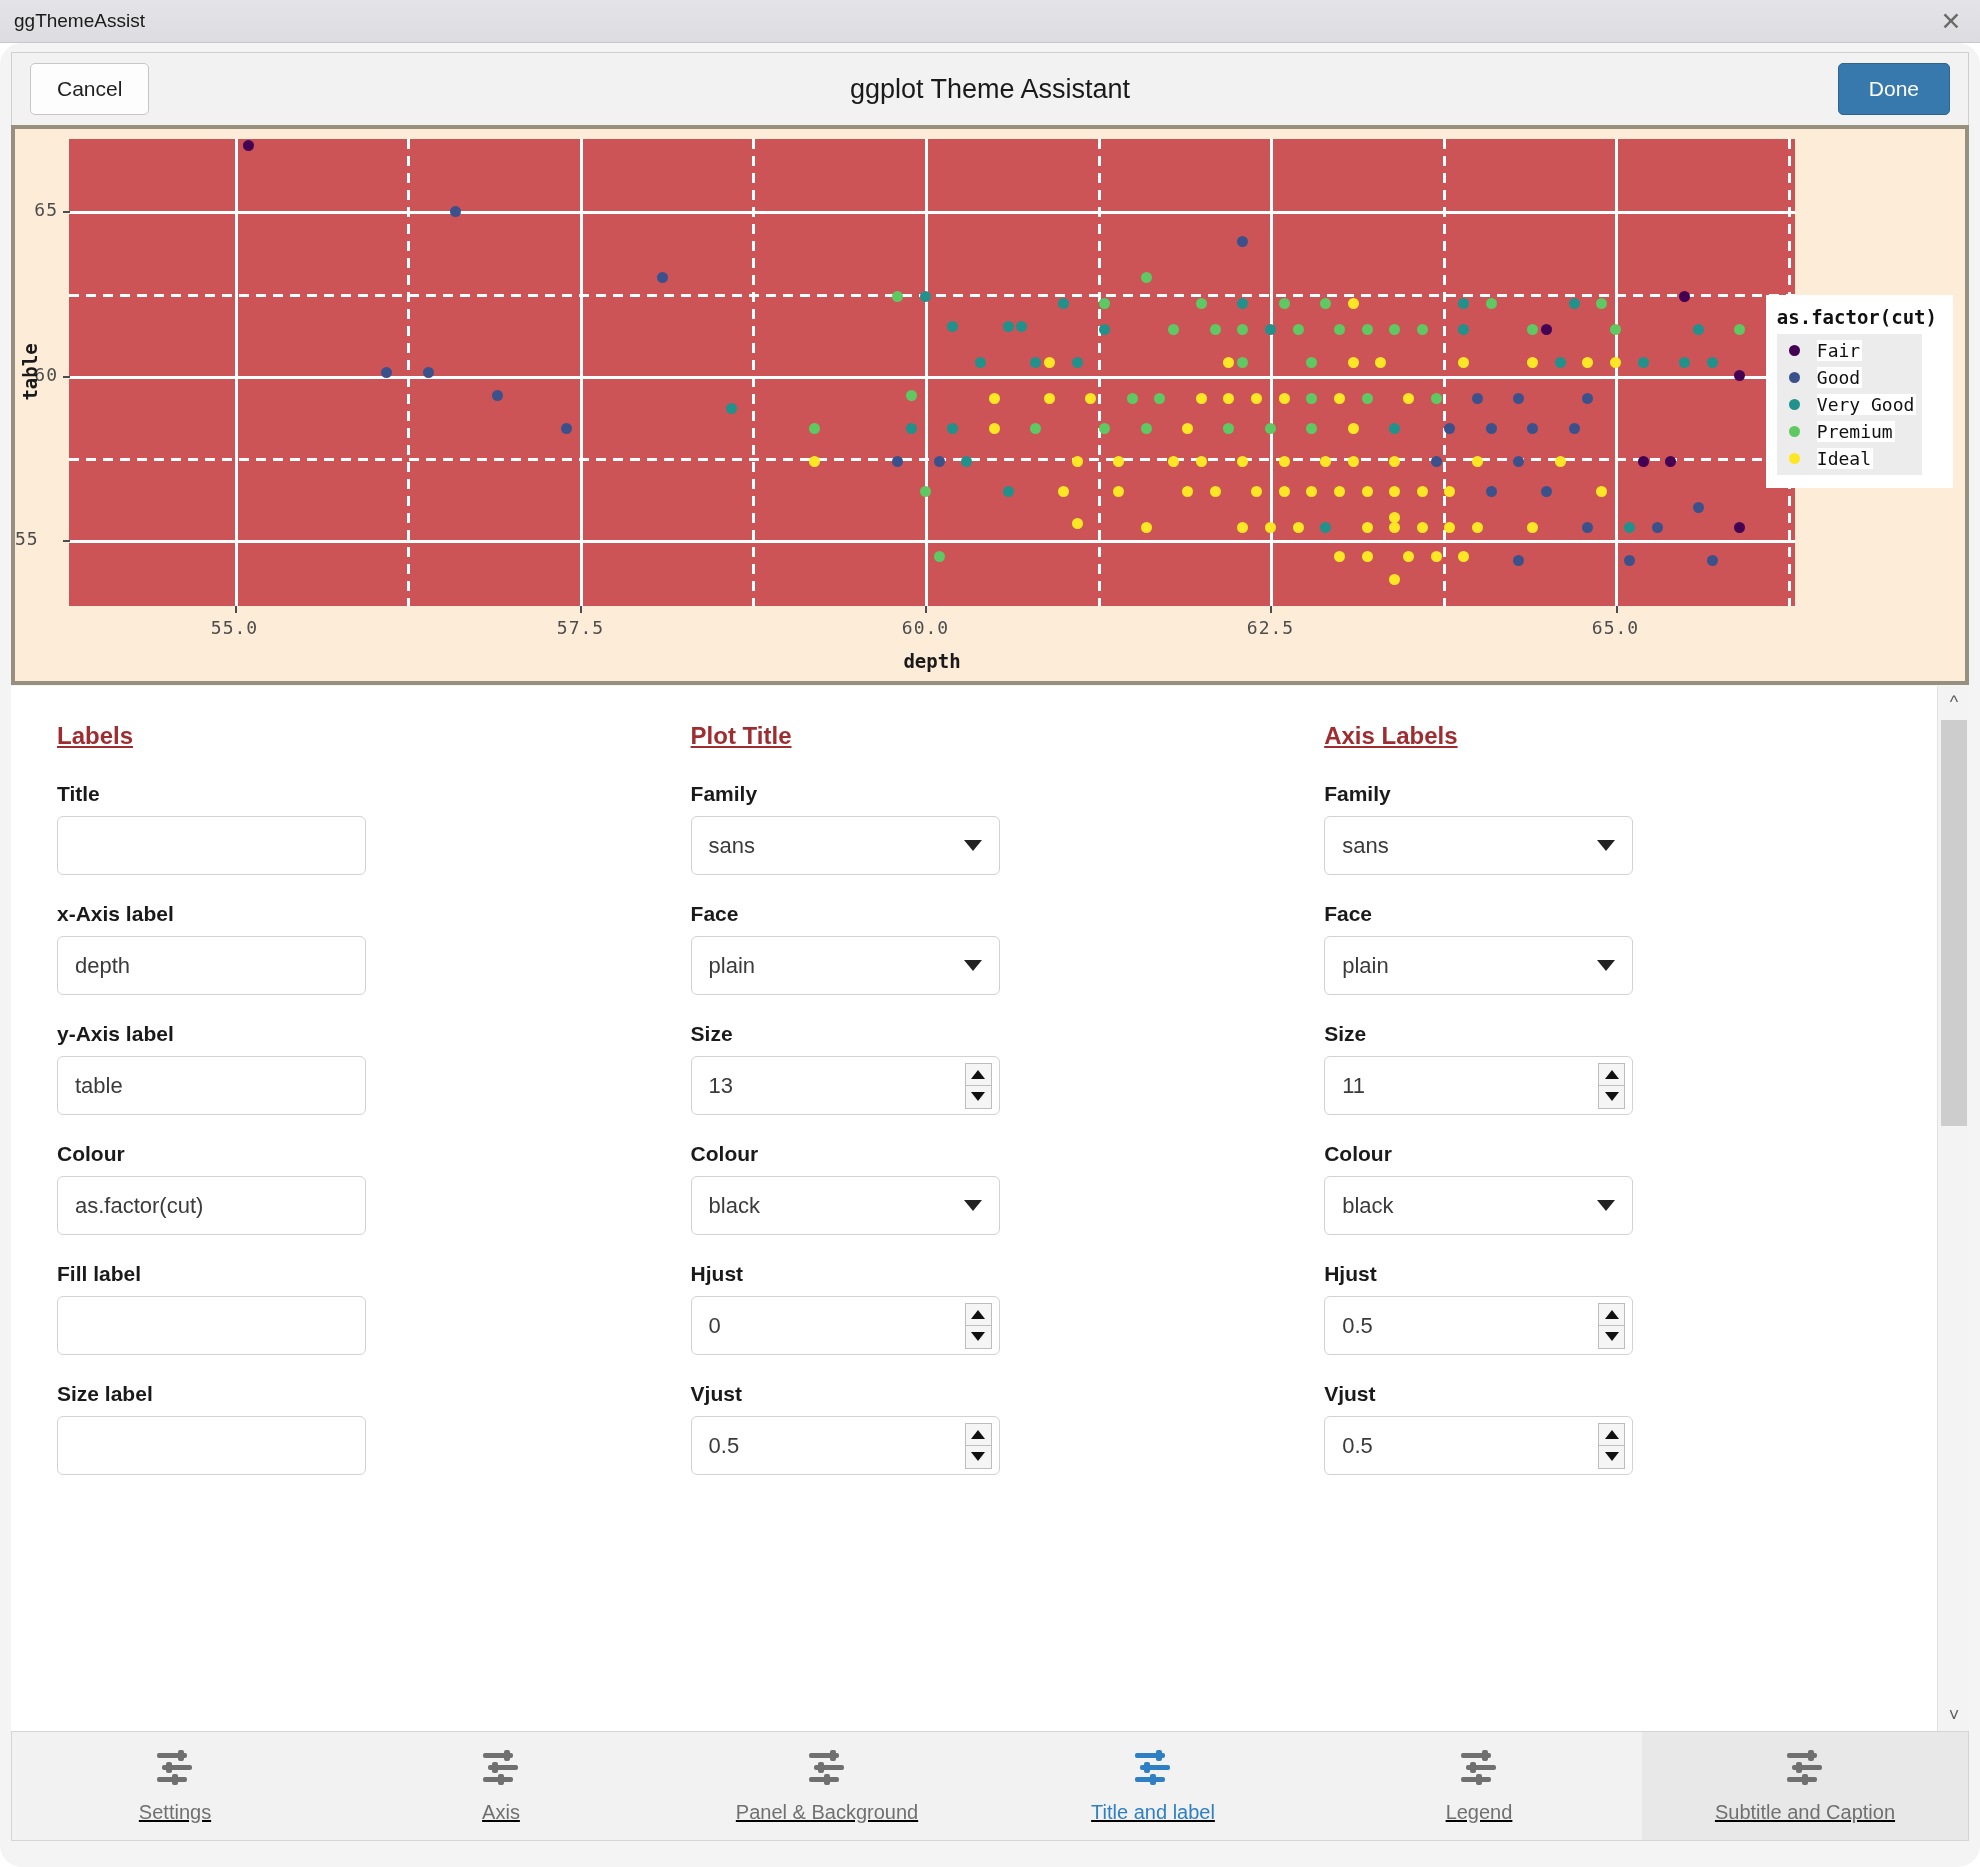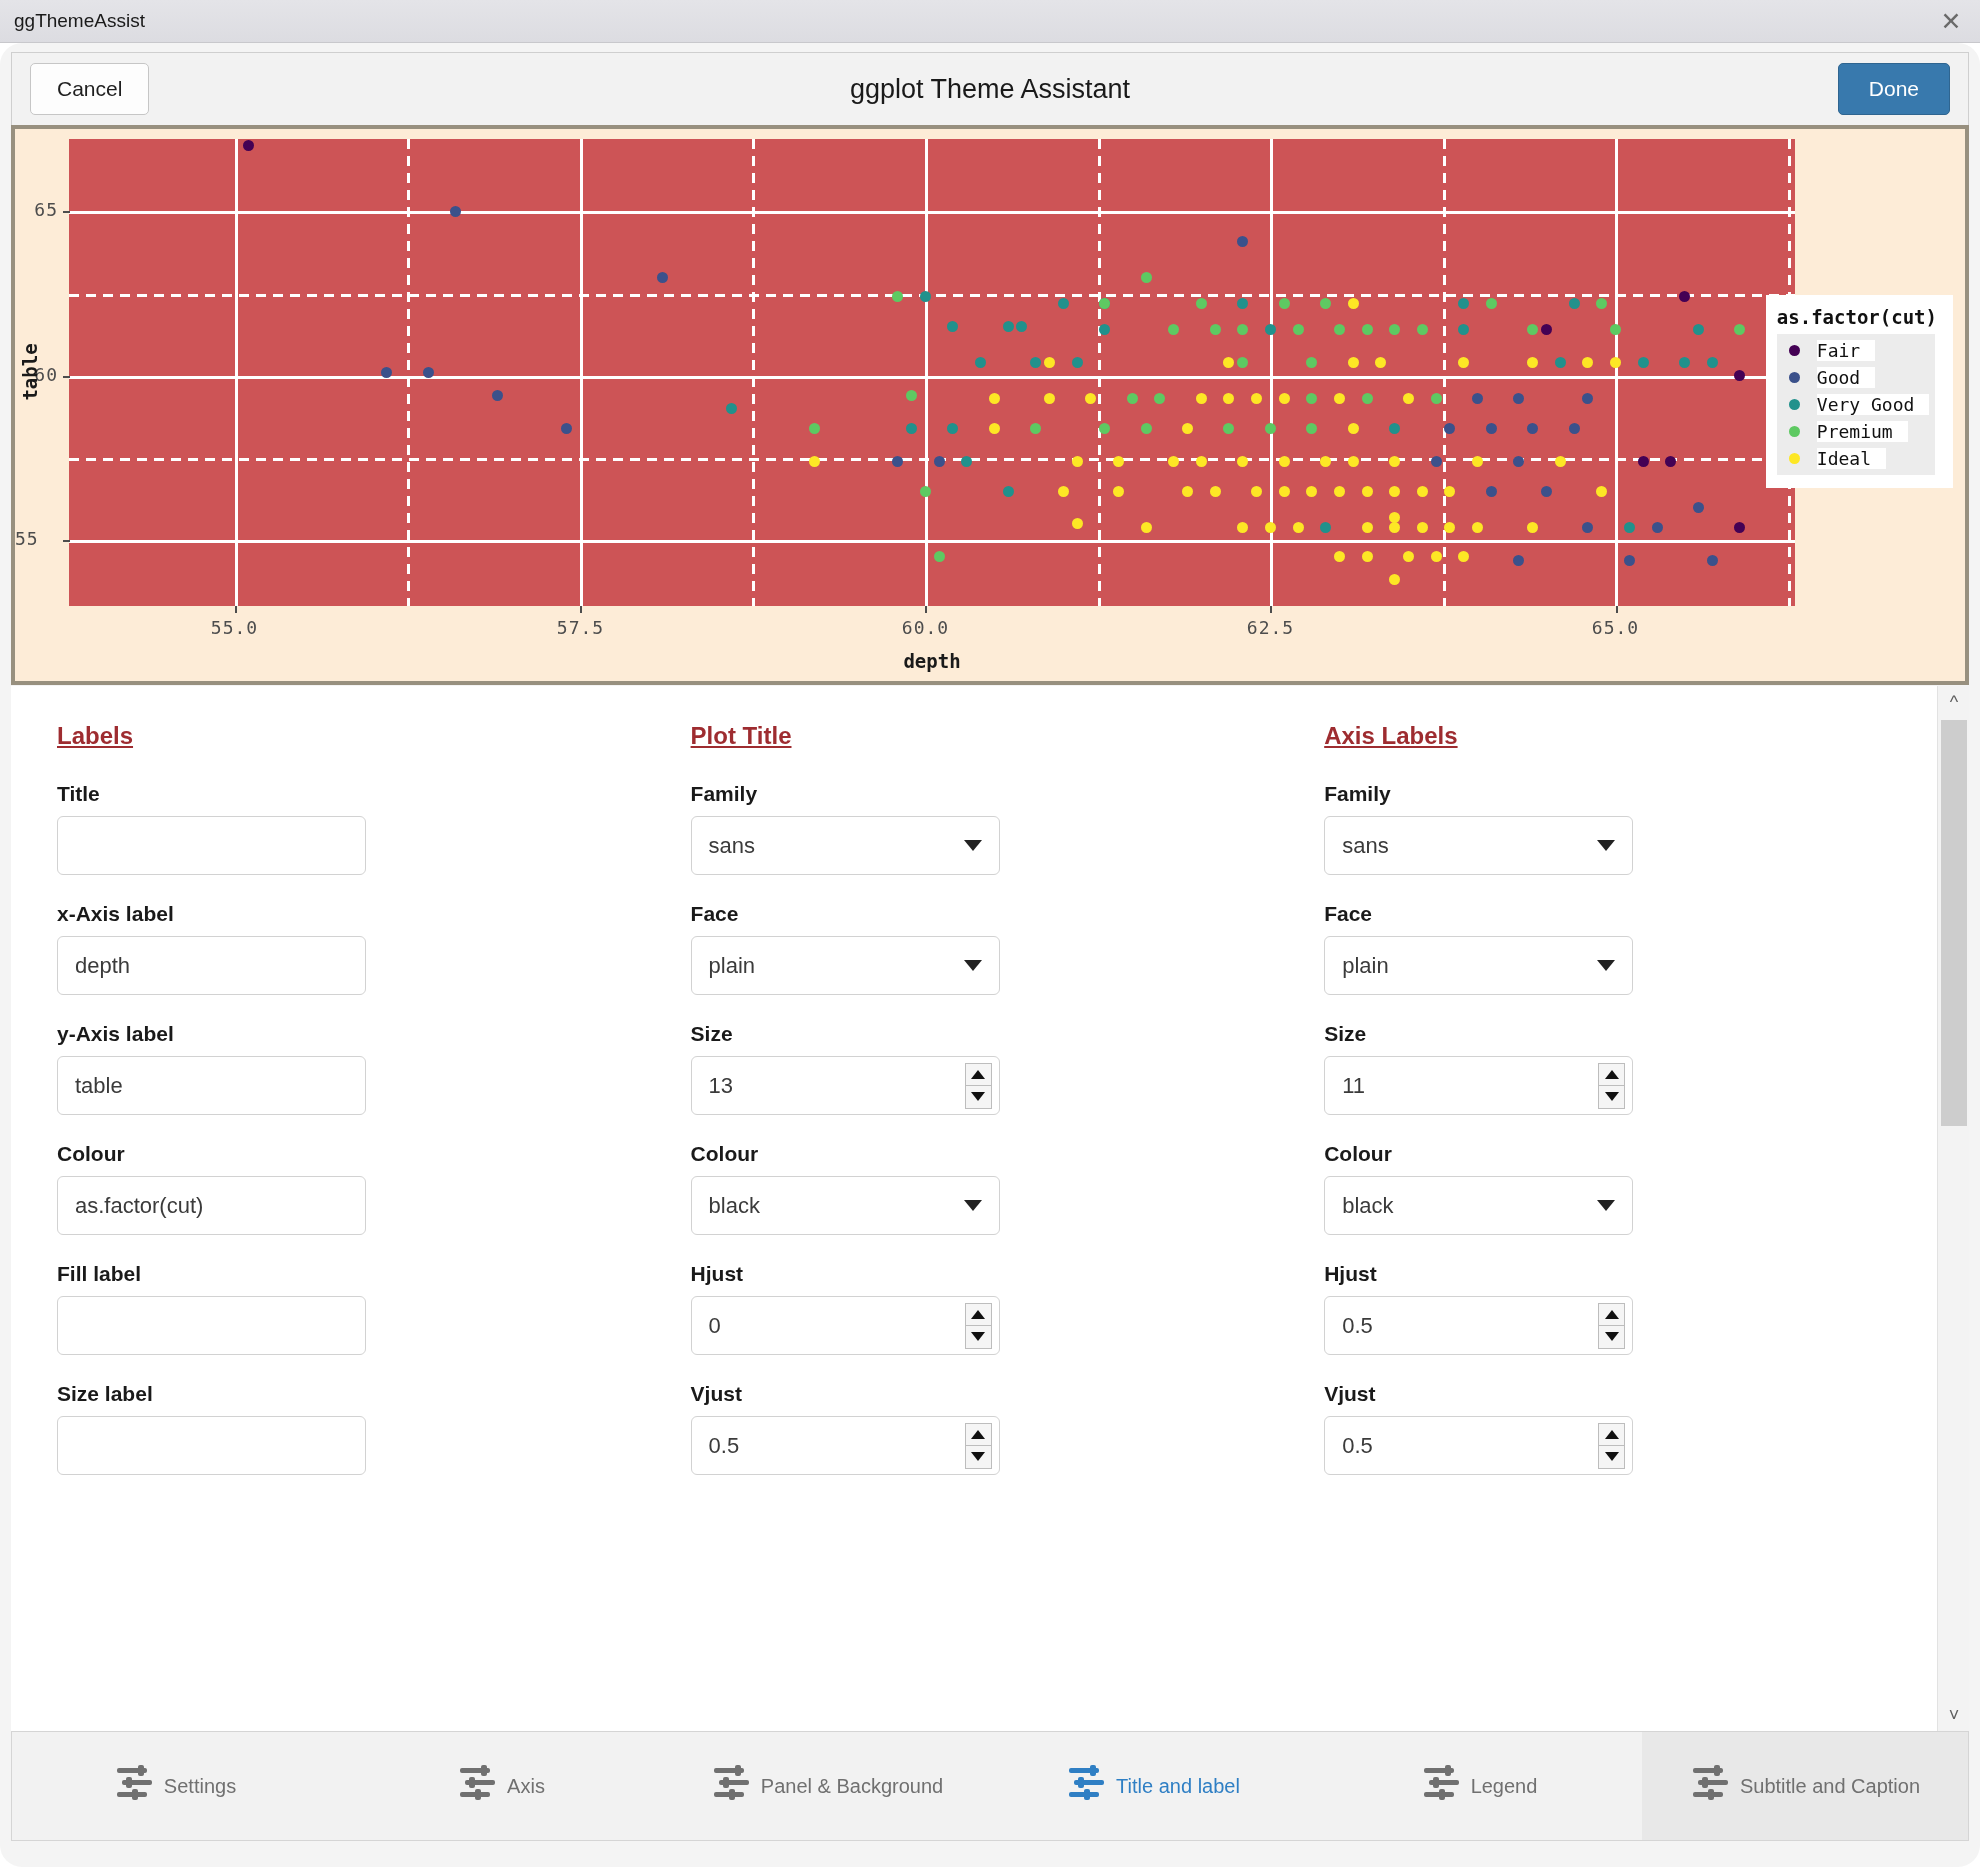--- a/index.html
+++ b/index.html
@@ -126,21 +126,21 @@
   }
   .legend-items { background: #ececec; display: inline-block; padding: 3px 0; }
   .legend-item { display: flex; align-items: center; height: 27px; padding: 0 6px; }
   .legend-key {
     width: 24px; display: flex; align-items: center; justify-content: center;
   }
   .legend-dot { width: 11px; height: 11px; border-radius: 50%; }
   .legend-label {
     font-family: "DejaVu Sans Mono", monospace; font-size: 18px; color: #111;
     margin-left: 10px; white-space: nowrap;
-    background: #ffffff; padding-right: 15px;
+    background: #ffffff; padding-right: 2px;
   }
 
   
   .form-wrap {
     position: absolute; left: 11px; right: 11px;
     top: 643px; bottom: 136px;
     background: #ffffff;
     overflow: hidden;
   }
   .form-cols {
@@ -212,23 +212,24 @@
     background: #cdcdcd; cursor: pointer;
   }
 
   
   .tabbar {
     position: absolute; left: 11px; right: 11px; bottom: 26px; height: 110px;
     background: #f2f2f2; border: 1px solid #d5d5d5;
     display: flex;
   }
   .tab {
-    flex: 1; display: flex; flex-direction: row;
+    flex: 1; display: flex; flex-direction: column;
     align-items: center; justify-content: center; gap: 8px;
     cursor: pointer;
+    text-decoration: underline;
   }
   .tab.hover { background: #e8e8e8; }
   .tab-label { font-size: 20px; color: #707070; }
   .tab.active .tab-label { color: #2f7fc4; }
   .slider-icon { width: 42px; height: 40px; }
 </style>
 </head>
 <body>
 
 <div class="titlebar">

